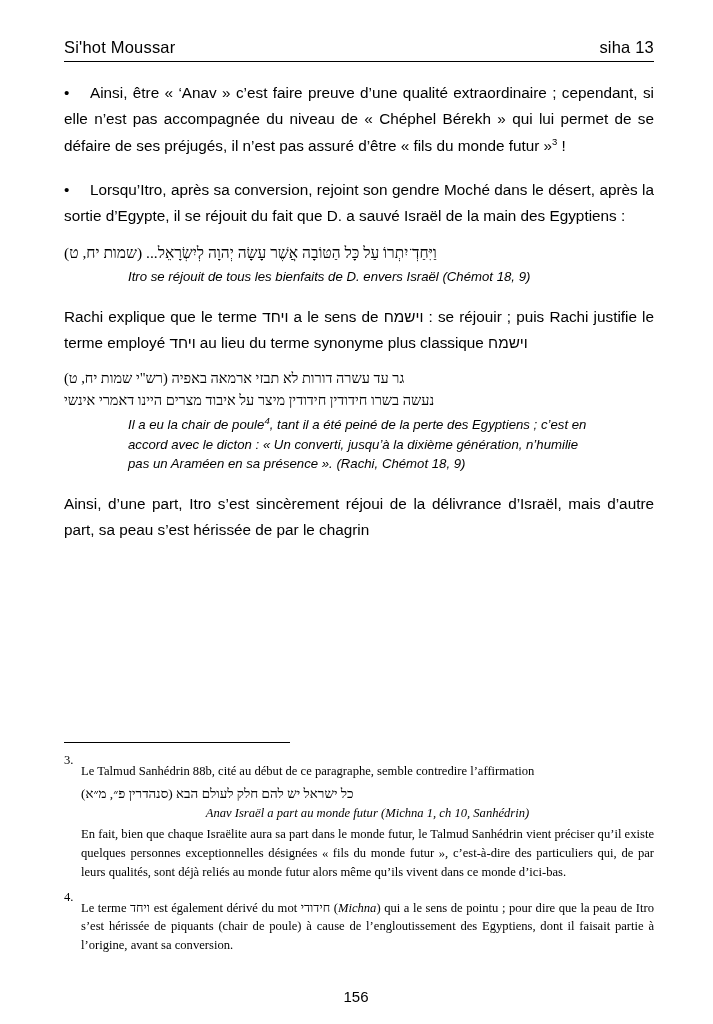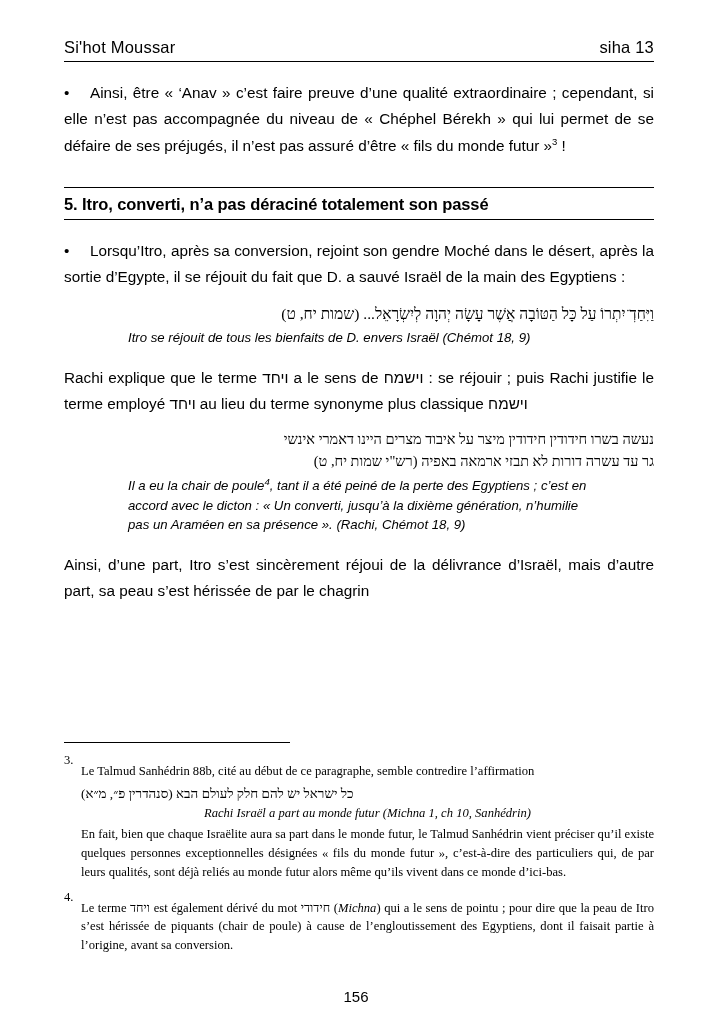--- a/index.html
+++ b/index.html
@@ -79,21 +79,21 @@
   
   .quote-block {
     margin: 12px 0 10px 0;
     text-align: center;
   }
   .hebrew {
     direction: rtl;
     font-family: "Liberation Serif", serif;
     font-size: 14.5px;
     line-height: 1.5;
-    text-align: right;
+    text-align: left;
   }
   .hebrew.big {
     font-size: 15.5px;
   }
   .translation {
     font-family: "Liberation Sans", sans-serif;
     font-style: italic;
     font-size: 13.2px;
     line-height: 1.45;
     text-align: left;
@@ -160,57 +160,53 @@
 
     <div class="header">
       <span class="left">Si'hot Moussar</span>
       <span class="right">siha 13</span>
     </div>
 
     <div class="para bullet">
       <span class="bullet-mark">•</span><span>Ainsi, être « ‘Anav » c’est faire preuve d’une qualité extraordinaire ; cependant, si elle n’est pas accompagnée du niveau de « Chéphel Bérekh » qui lui permet de se défaire de ses préjugés, il n’est pas assuré d’être « fils du monde futur »</span><span class="sup">3</span><span> !</span>
     </div>
 
-    <div class="section-title-wrap">
-      <div class="rule-top"></div>
-      <div class="section-title">5. Itro, converti, n’a pas déraciné totalement son passé</div>
-    </div>
 
     <div class="para bullet">
       <span class="bullet-mark">•</span><span>Lorsqu’Itro, après sa conversion, rejoint son gendre Moché dans le désert, après la sortie d’Egypte, il se réjouit du fait que D. a sauvé Israël de la main des Egyptiens :</span>
     </div>
 
     <div class="quote-block">
       <div class="hebrew big">וַיִּחַדְ̈ יִתְרוֹ עַל כָּל הַטּוֹבָה אֲשֶׁר עָשָׂה יְהוָה לְיִשְׂרָאֵל... (שמות יח, ט)</div>
       <div class="translation">Itro se réjouit de tous les bienfaits de D. envers Israël (Chémot 18, 9)</div>
     </div>
 
     <div class="para">
       <span>Rachi explique que le terme </span><span class="he-inline">ויחד</span><span> a le sens de </span><span class="he-inline">וישמח</span><span> : se réjouir ; puis Rachi justifie le terme employé </span><span class="he-inline">ויחד</span><span> au lieu du terme synonyme plus classique </span><span class="he-inline">וישמח</span>
     </div>
 
     <div class="quote-block">
+      <div class="hebrew">גר עד עשרה דורות לא תבזי ארמאה באפיה (רש"י שמות יח, ט)</div>
       <div class="hebrew">נעשה בשרו חידודין חידודין מיצר על איבוד מצרים היינו דאמרי אינשי</div>
-      <div class="hebrew">גר עד עשרה דורות לא תבזי ארמאה באפיה (רש"י שמות יח, ט)</div>
       <div class="translation"><span>Il a eu la chair de poule</span><span class="sup">4</span><span>, tant il a été peiné de la perte des Egyptiens ; c’est en accord avec le dicton : « Un converti, jusqu’à la dixième génération, n’humilie pas un Araméen en sa présence ». (Rachi, Chémot 18, 9)</span></div>
     </div>
 
     <div class="para">Ainsi, d’une part, Itro s’est sincèrement réjoui de la délivrance d’Israël, mais d’autre part, sa peau s’est hérissée de par le chagrin</div>
 
   </div>
 
   <div class="footnotes">
     <div class="fn-rule"></div>
 
     <div class="fn">
       <div class="fn-num">3.</div>
       <div class="fn-body">
         <p>Le Talmud Sanhédrin 88b, cité au début de ce paragraphe, semble contredire l’affirmation</p>
         <p class="he">כל ישראל יש להם חלק לעולם הבא (סנהדרין פ״, מ״א)</p>
-        <p class="it">Rachi Israël a part au monde futur (Michna 1, ch 10, Sanhédrin)</p>
+        <p class="it">Anav Israël a part au monde futur (Michna 1, ch 10, Sanhédrin)</p>
         <p class="blk">En fait, bien que chaque Israëlite aura sa part dans le monde futur, le Talmud Sanhédrin vient préciser qu’il existe quelques personnes exceptionnelles désignées « fils du monde futur », c’est-à-dire des particuliers qui, de par leurs qualités, sont déjà reliés au monde futur alors même qu’ils vivent dans ce monde d’ici-bas.</p>
       </div>
     </div>
 
     <div class="fn">
       <div class="fn-num">4.</div>
       <div class="fn-body">
         <p><span>Le terme </span><span class="he-inline">ויחד</span><span> est également dérivé du mot </span><span class="he-inline">חידודי</span><span> (</span><i>Michna</i><span>) qui a le sens de pointu ; pour dire que la peau de Itro s’est hérissée de piquants (chair de poule) à cause de l’engloutissement des Egyptiens, dont il faisait partie à l’origine, avant sa conversion.</span></p>
       </div>
     </div>

